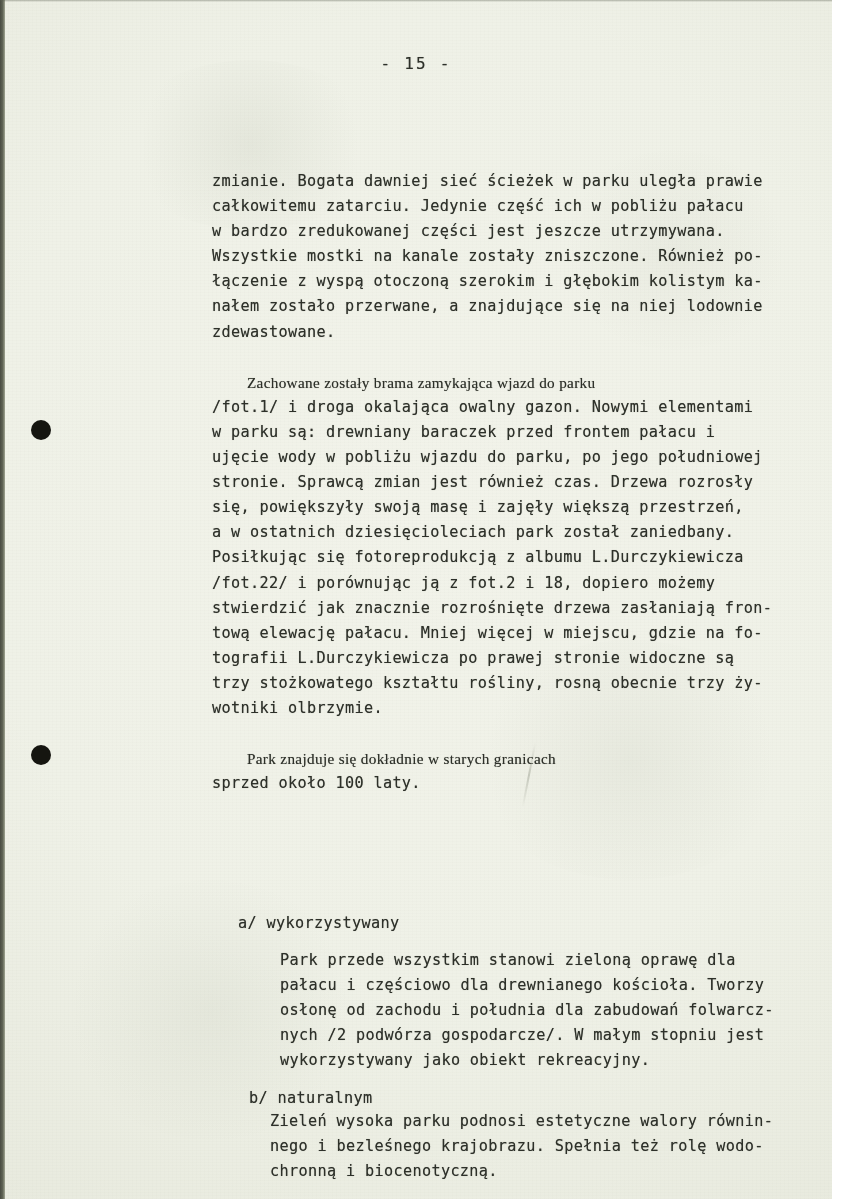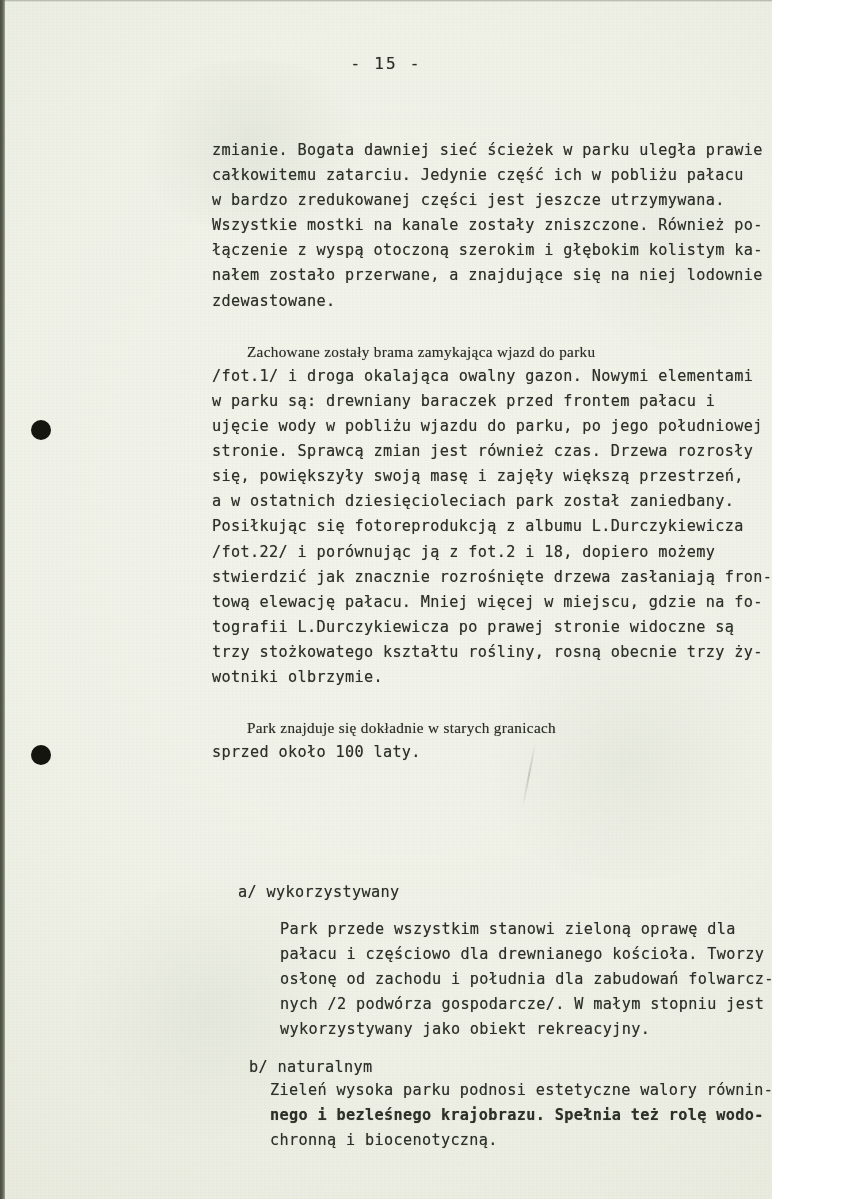--- a/index.html
+++ b/index.html
@@ -3,21 +3,21 @@
 <meta charset="utf-8">
 <style>
   html, body {
     margin: 0;
     padding: 0;
     background: #ffffff;
   }
 
   #page {
     position: relative;
-    width: 772px;
+    width: 832px;
     height: 1199px;
     overflow: hidden;
     background: #86efac;
     font-family: "DejaVu Sans Mono", "Liberation Mono", monospace;
   }
 
   
   .paper-base {
     position: absolute;
     inset: 0;
@@ -76,20 +76,21 @@
 
   
   .doc-text {
     position: absolute;
     color: #2d3029;
     font-size: 15.2px;
     letter-spacing: .35px;
     line-height: 25.1px;
     white-space: pre;
     text-shadow: 0 0 .7px rgba(45,48,41,.55);
+    margin-top: 31px;
   }
 
   #page-number {
     position: absolute;
     left: 0; right: 0;
     top: 54px;
     text-align: center;
     color: #2d3029;
     font-size: 16px;
     letter-spacing: 2.2px;
@@ -140,17 +141,17 @@
 
   <div class="doc-text body-block"><span style="display: block;">zmianie. Bogata dawniej sieć ścieżek w parku uległa prawie</span><span style="display: block;">całkowitemu zatarciu. Jedynie część ich w pobliżu pałacu</span><span style="display: block;">w bardzo zredukowanej części jest jeszcze utrzymywana.</span><span style="display: block;">Wszystkie mostki na kanale zostały zniszczone. Również po-</span><span style="display: block;">łączenie z wyspą otoczoną szerokim i głębokim kolistym ka-</span><span style="display: block;">nałem zostało przerwane, a znajdujące się na niej lodownie</span><span style="display: block;">zdewastowane.</span><span class="para-gap"></span><span class="indent" style="display: block;">Zachowane zostały brama zamykająca wjazd do parku</span><span style="display: block;">/fot.1/ i droga okalająca owalny gazon. Nowymi elementami</span><span style="display: block;">w parku są: drewniany baraczek przed frontem pałacu i</span><span style="display: block;">ujęcie wody w pobliżu wjazdu do parku, po jego południowej</span><span style="display: block;">stronie. Sprawcą zmian jest również czas. Drzewa rozrosły</span><span style="display: block;">się, powiększyły swoją masę i zajęły większą przestrzeń,</span><span style="display: block;">a w ostatnich dziesięcioleciach park został zaniedbany.</span><span style="display: block;">Posiłkując się fotoreprodukcją z albumu L.Durczykiewicza</span><span style="display: block;">/fot.22/ i porównując ją z fot.2 i 18, dopiero możemy</span><span style="display: block;">stwierdzić jak znacznie rozrośnięte drzewa zasłaniają fron-</span><span style="display: block;">tową elewację pałacu. Mniej więcej w miejscu, gdzie na fo-</span><span style="display: block;">tografii L.Durczykiewicza po prawej stronie widoczne są</span><span style="display: block;">trzy stożkowatego kształtu rośliny, rosną obecnie trzy ży-</span><span style="display: block;">wotniki olbrzymie.</span><span class="para-gap"></span><span class="indent" style="display: block;">Park znajduje się dokładnie w starych granicach</span><span style="display: block;">sprzed około 100 laty.</span></div>
 
 
   <div class="doc-text" id="sub-a-label">a/ wykorzystywany</div>
 
   <div class="doc-text" id="sub-a-body"><span style="display: block;">Park przede wszystkim stanowi zieloną oprawę dla</span><span style="display: block;">pałacu i częściowo dla drewnianego kościoła. Tworzy</span><span style="display: block;">osłonę od zachodu i południa dla zabudowań folwarcz-</span><span style="display: block;">nych /2 podwórza gospodarcze/. W małym stopniu jest</span><span style="display: block;">wykorzystywany jako obiekt rekreacyjny.</span></div>
 
   <div class="doc-text" id="sub-b-label">b/ naturalnym</div>
 
-  <div class="doc-text" id="sub-b-body"><span style="display: block;">Zieleń wysoka parku podnosi estetyczne walory równin-</span><span style="display: block; font-weight: bold;">nego i bezleśnego krajobrazu. Spełnia też rolę wodo-</span><span style="display: block;">chronną i biocenotyczną.</span></div>
+  <div class="doc-text" id="sub-b-body"><span style="display: block;">Zieleń wysoka parku podnosi estetyczne walory równin-</span><span style="display: block;">nego i bezleśnego krajobrazu. Spełnia też rolę wodo-</span><span style="display: block;">chronną i biocenotyczną.</span></div>
 
   <div class="pencil-stroke"></div>
 
 </div>
 
 </body></html>

